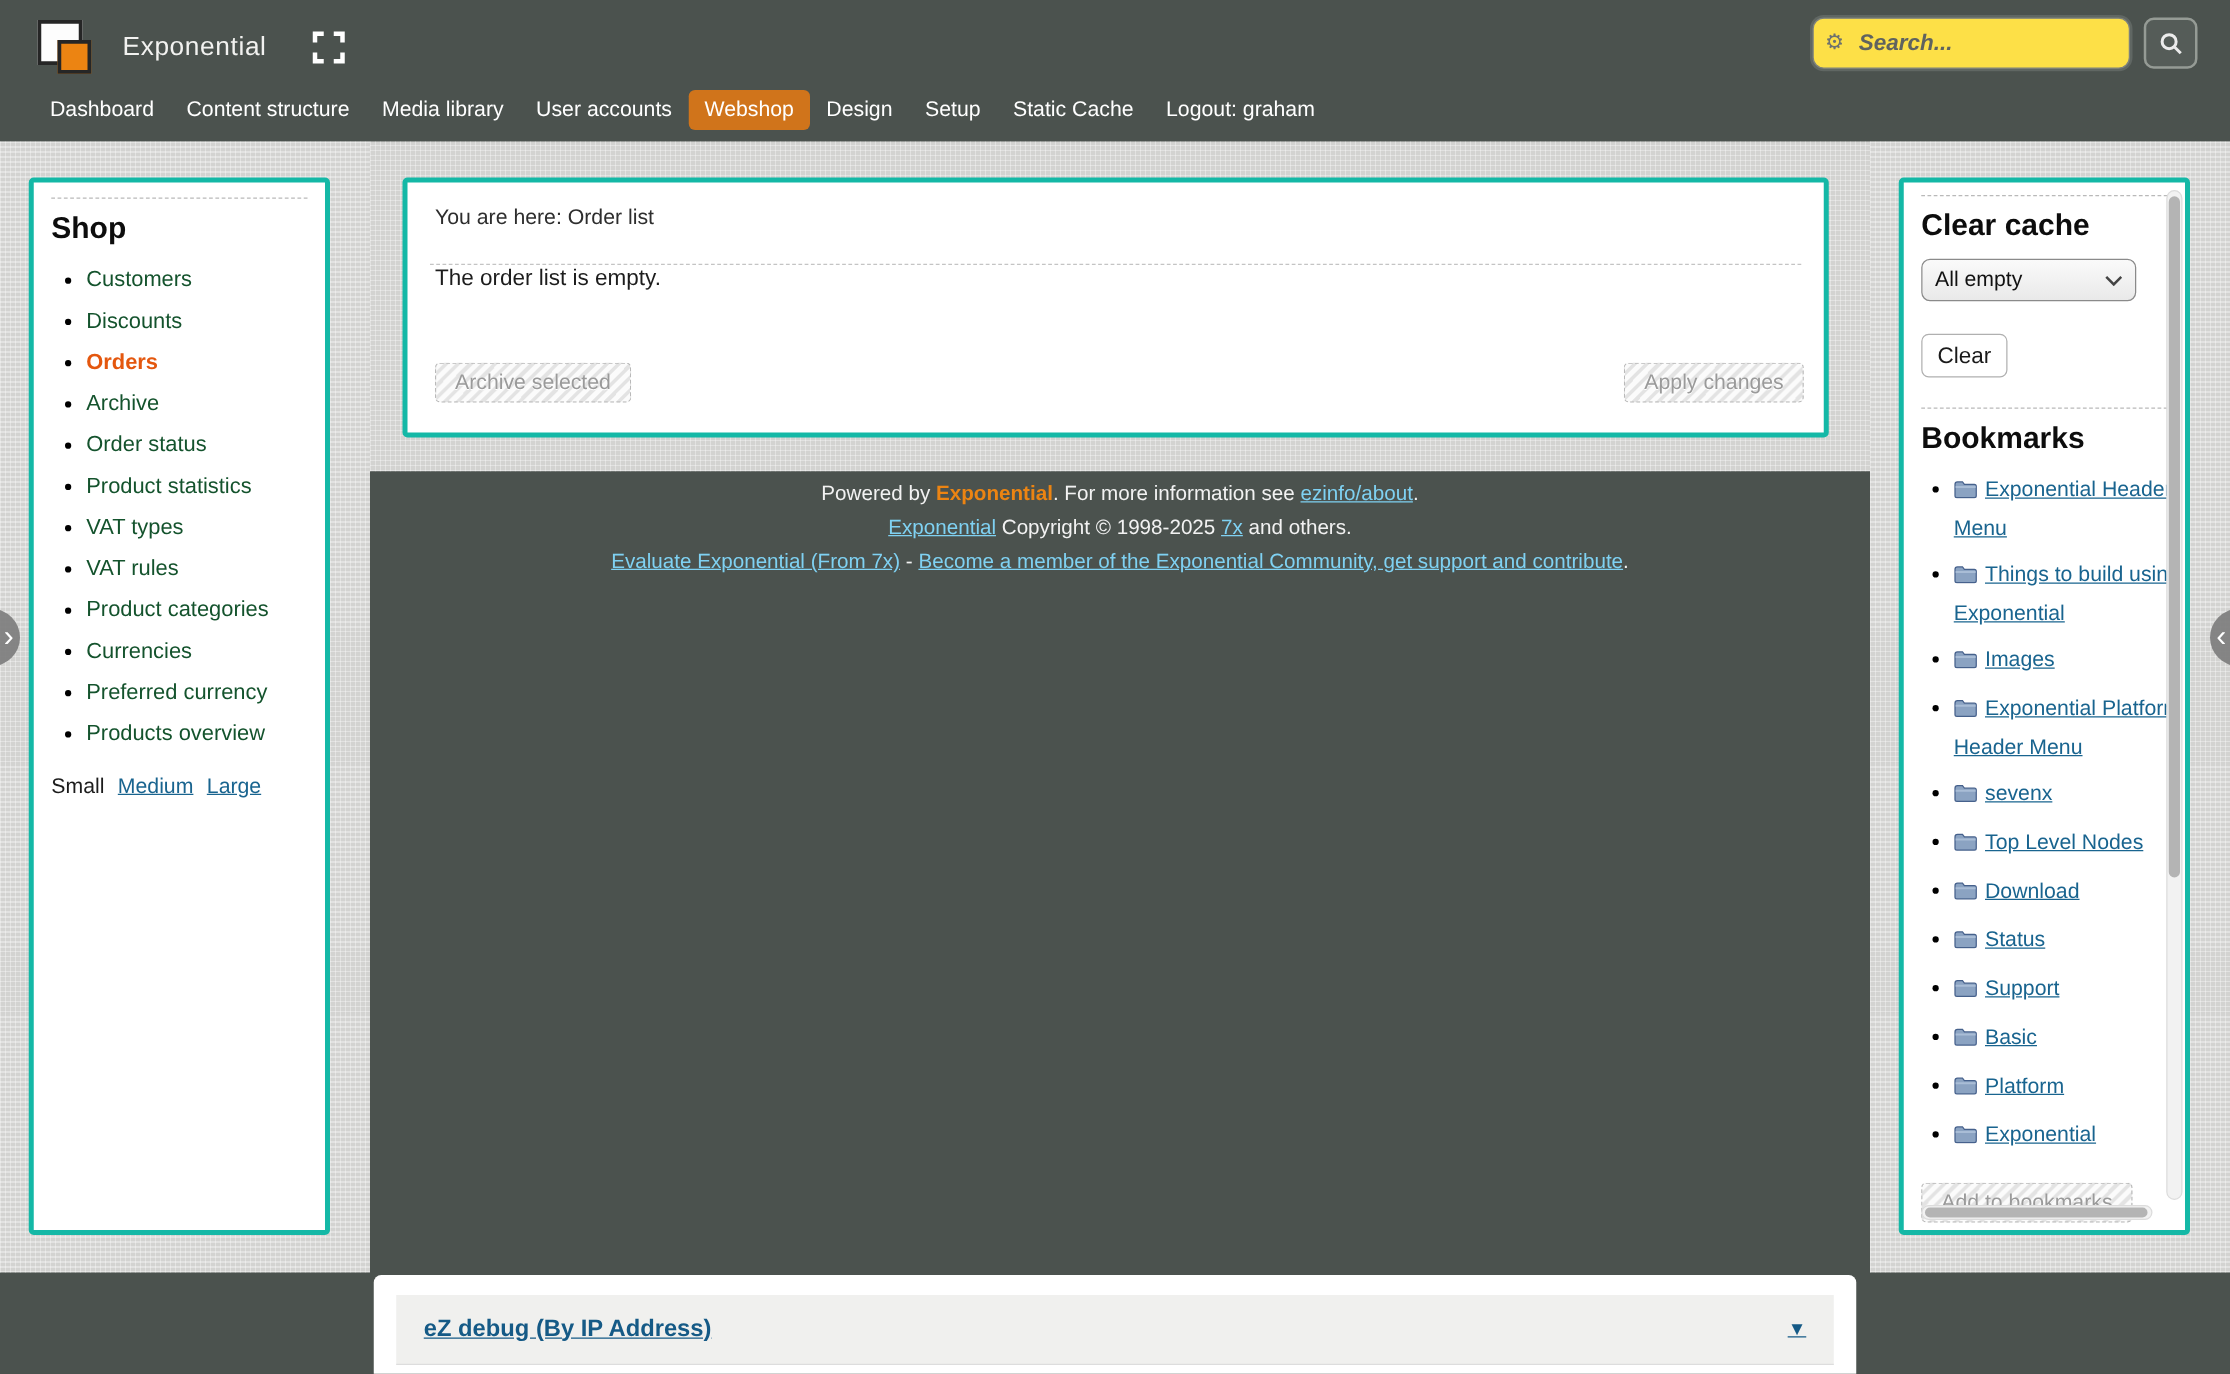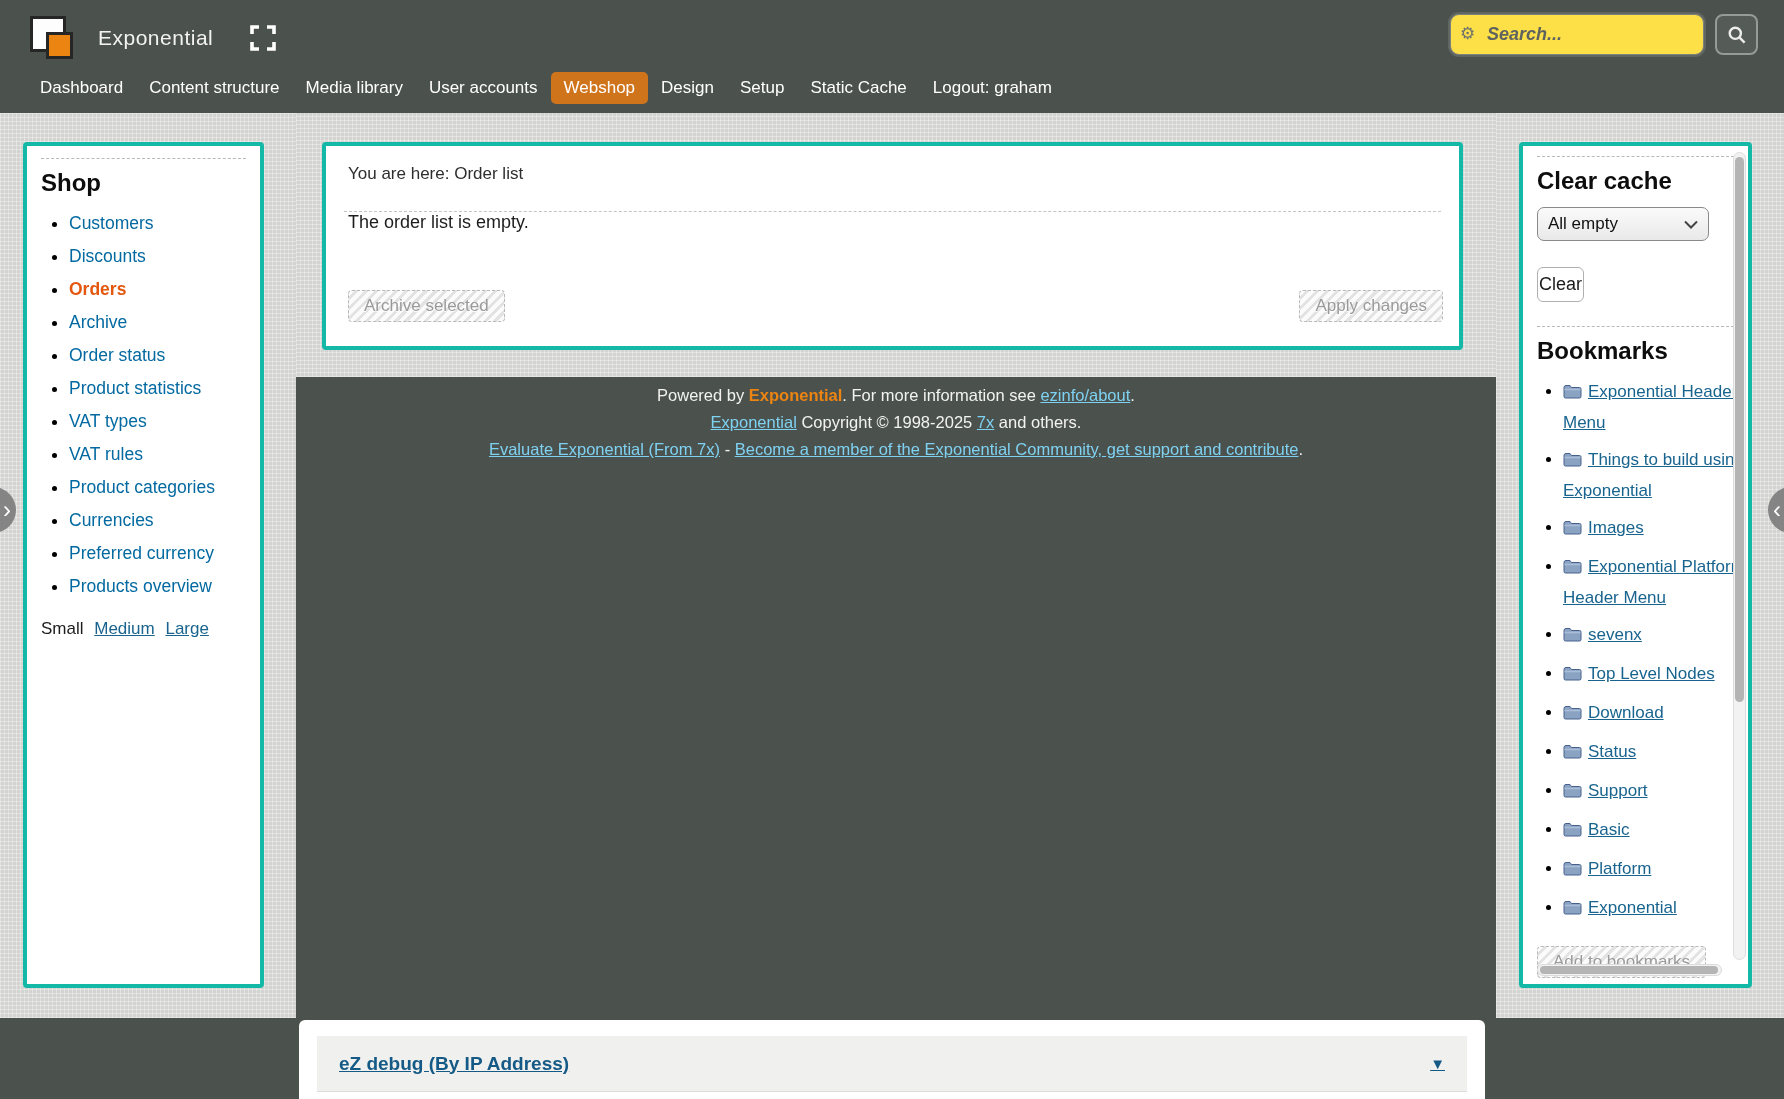--- a/index.html
+++ b/index.html
@@ -56,21 +56,21 @@
   
   .panel { background:#fff; border:4px solid #14b8a6; border-radius:4px; position:absolute; }
   .panel-shop  { left:23px;  top:142px; width:241px;  height:846px; padding:12px 14px; }
   .panel-main  { left:322px; top:142px; width:1141px; height:208px; padding:14px 22px; }
   .panel-right { left:1519px; top:142px; width:233px; height:846px; padding:10px 14px 10px 14px; overflow:hidden; }
   .dash-top { border-top:1px dashed #b9b9b9; }
   h2.sec { font-size:24px; font-weight:bold; color:#0d0d0d; margin:10px 0 12px 0; }
   
   .panel-shop ul { margin:16px 0 0 28px; }
   .panel-shop li { margin:0 0 12px 0; font-size:17.5px; }
-  .panel-shop a { color:#0369a1; text-decoration:none; }
+  .panel-shop a { color:#14532d; text-decoration:none; }
   .panel-shop li.active a { color:#e4570e; font-weight:bold; }
   .size-switch { margin-top:22px; font-size:17px; color:#1c1c1c; }
   .size-switch a { color:#19648f; text-decoration:underline; margin-left:6px; }
   
   .breadcrumb { font-size:17px; color:#2e2e2e; margin:4px 0 27px 0; }
   .main-divider { border-top:1px dashed #c4c4c4; margin:0 -4px; }
   .main-title { font-size:32px; font-weight:bold; color:#0a0a0a; margin:16px 0 10px 0; }
   .empty-msg { font-size:18px; color:#1d1d1d; }
   .btn {
     font-family:"Liberation Sans",sans-serif; font-size:17px;
@@ -92,21 +92,21 @@
   .brand-orange { color:#ec8412; font-weight:bold; }
   
   .fake-select {
     width:172px; height:34px; border:1px solid #8a8a8a; border-radius:7px;
     background:linear-gradient(#fafafa,#e9e9e9);
     display:flex; align-items:center; justify-content:space-between;
     padding:0 10px; font-size:17px; color:#111; cursor:pointer; margin-bottom:26px;
   }
   .clear-btn {
     background:#fff; border:1px solid #b0b0b0; border-radius:6px;
-    font-size:18px; color:#1a1a1a; padding:6px 1px; margin-bottom:24px; cursor:pointer;
+    font-size:18px; color:#1a1a1a; padding:6px 12px; margin-bottom:24px; cursor:pointer;
   }
   .bm-list { margin:4px 0 18px 26px; width:182px; }
   .bm-list li { margin:0 0 8px 0; font-size:17px; line-height:29px; }
   .bm-list a { color:#19648f; text-decoration:underline; }
   .folder-icon { display:inline-block; vertical-align:-2px; margin-right:6px; }
   .add-bm { margin:4px 0 22px 0; }
   .user-row { display:flex; align-items:center; gap:9px; margin:6px 0 10px 0; }
   .avatar {
     width:31px; height:31px; border:1px solid #53718f; border-radius:3px;
     background:linear-gradient(#eef2f6,#ccd6e0);

